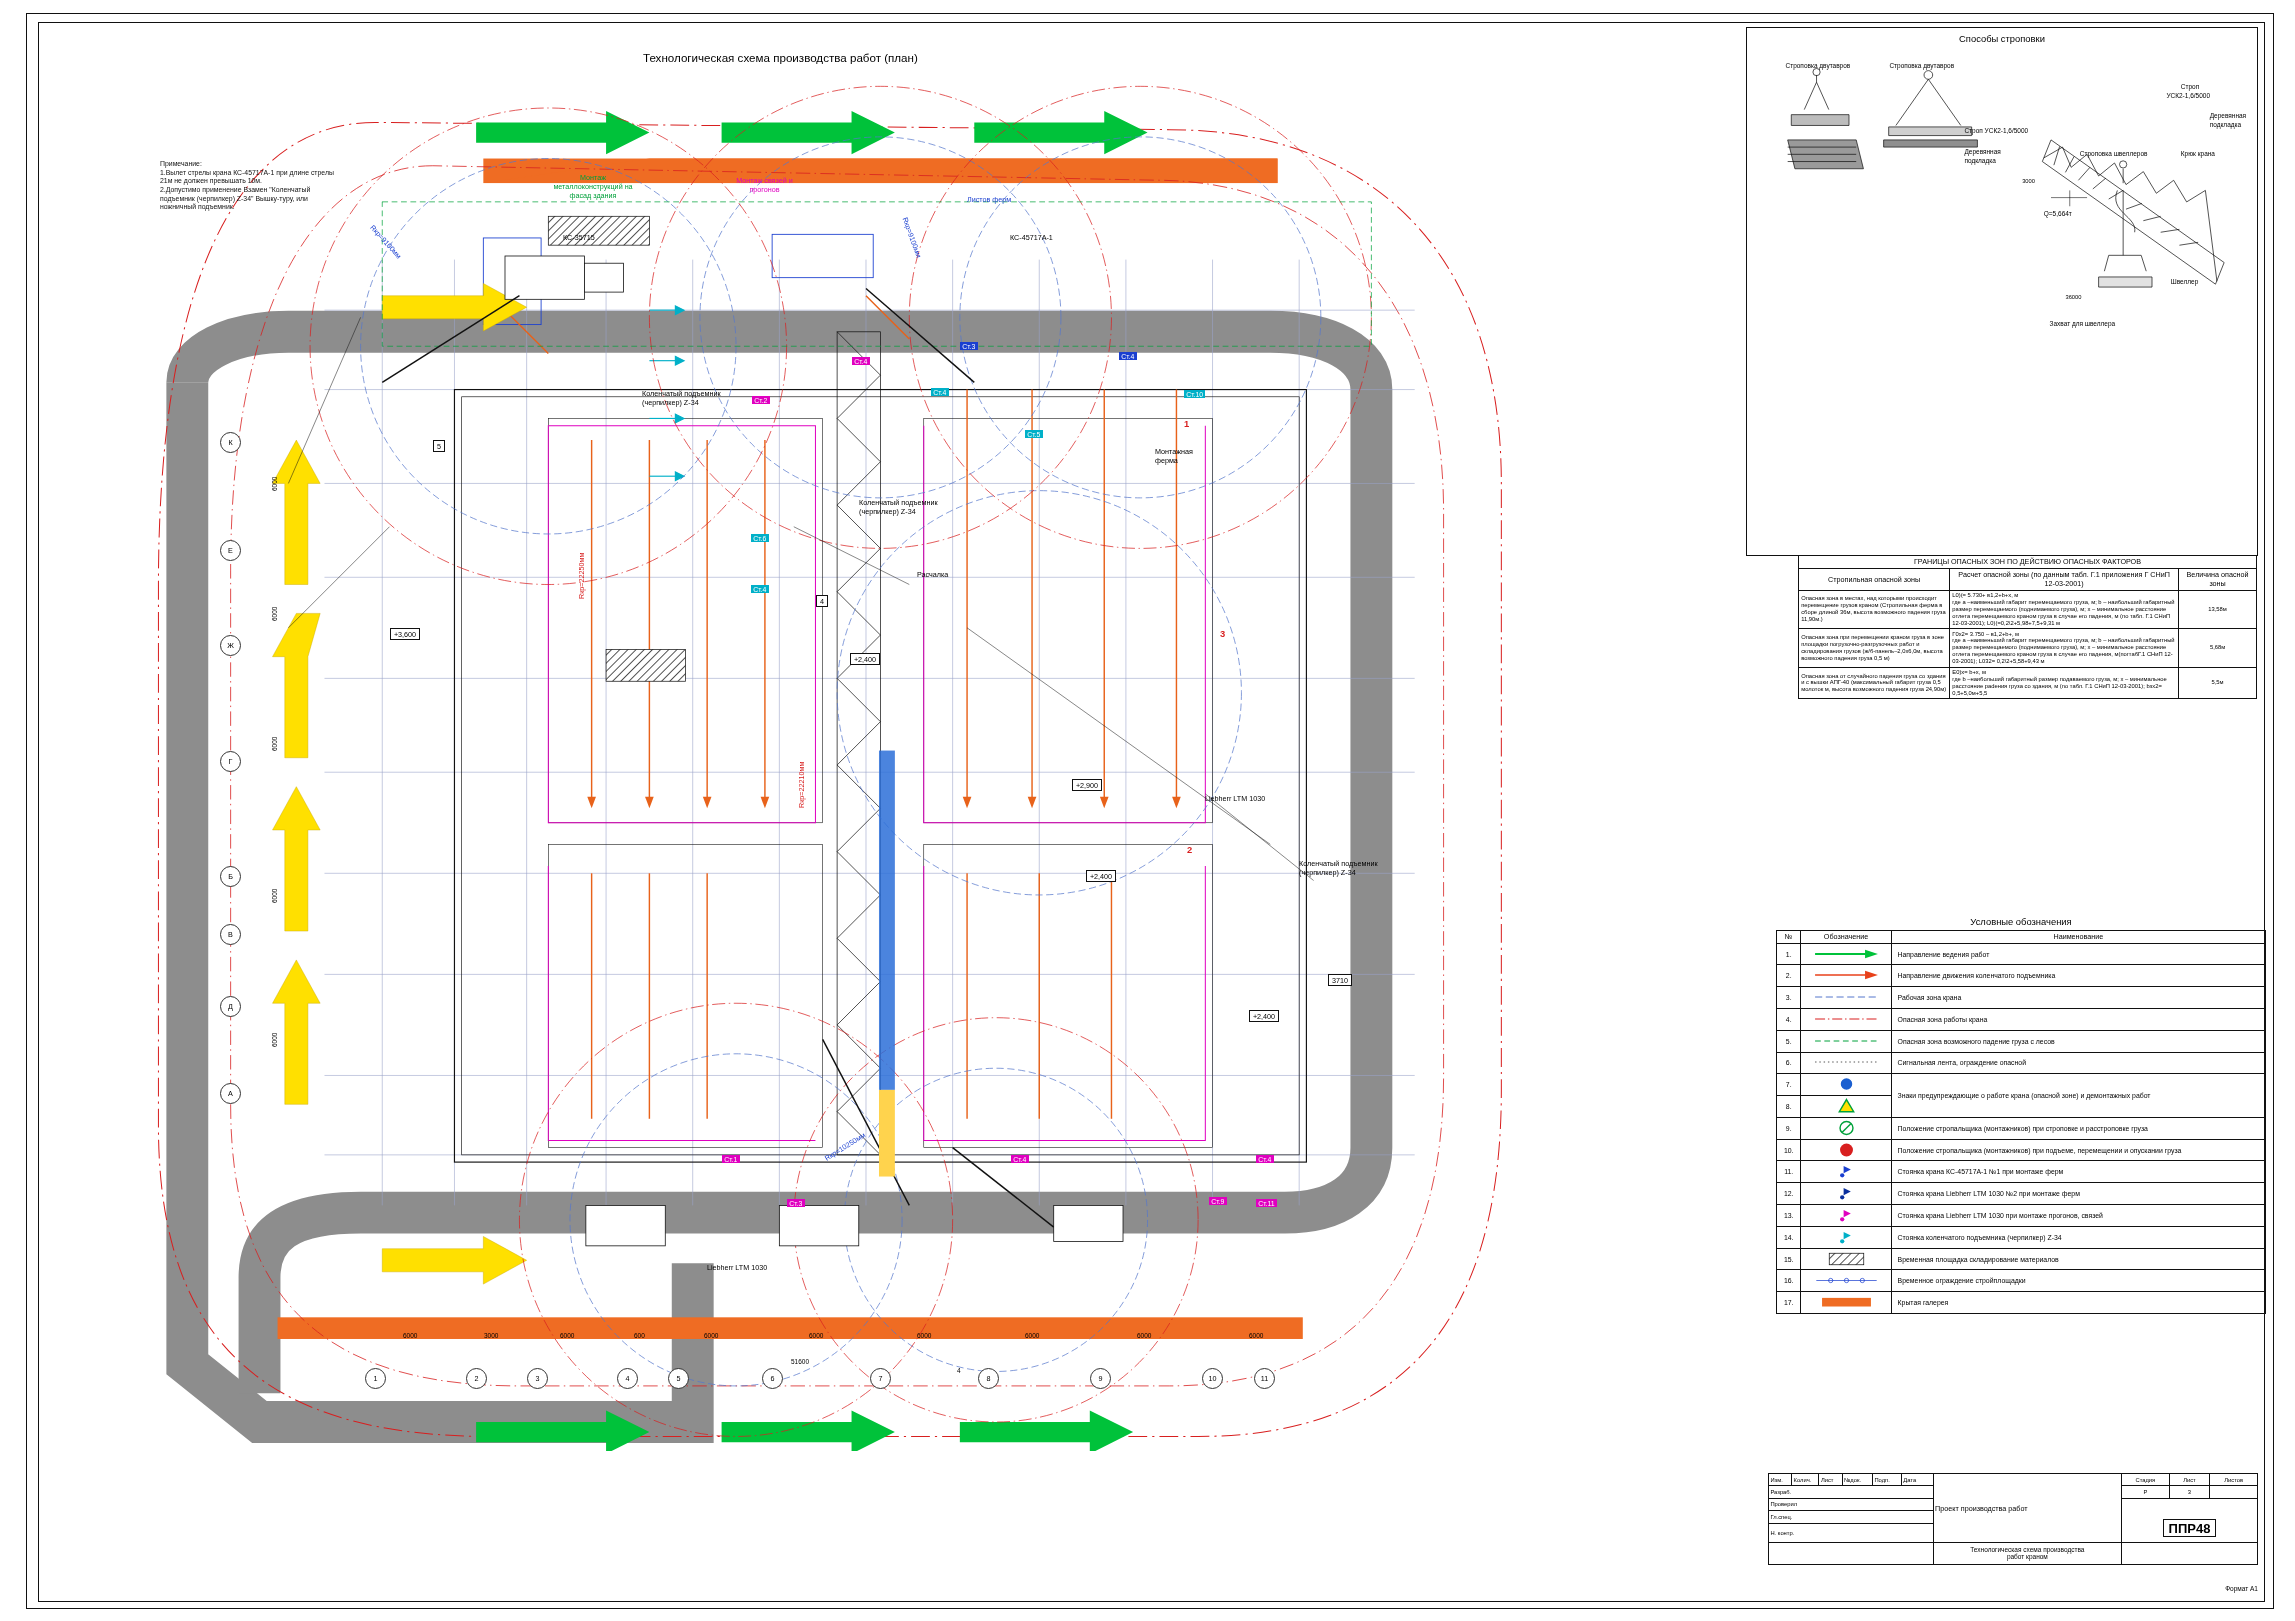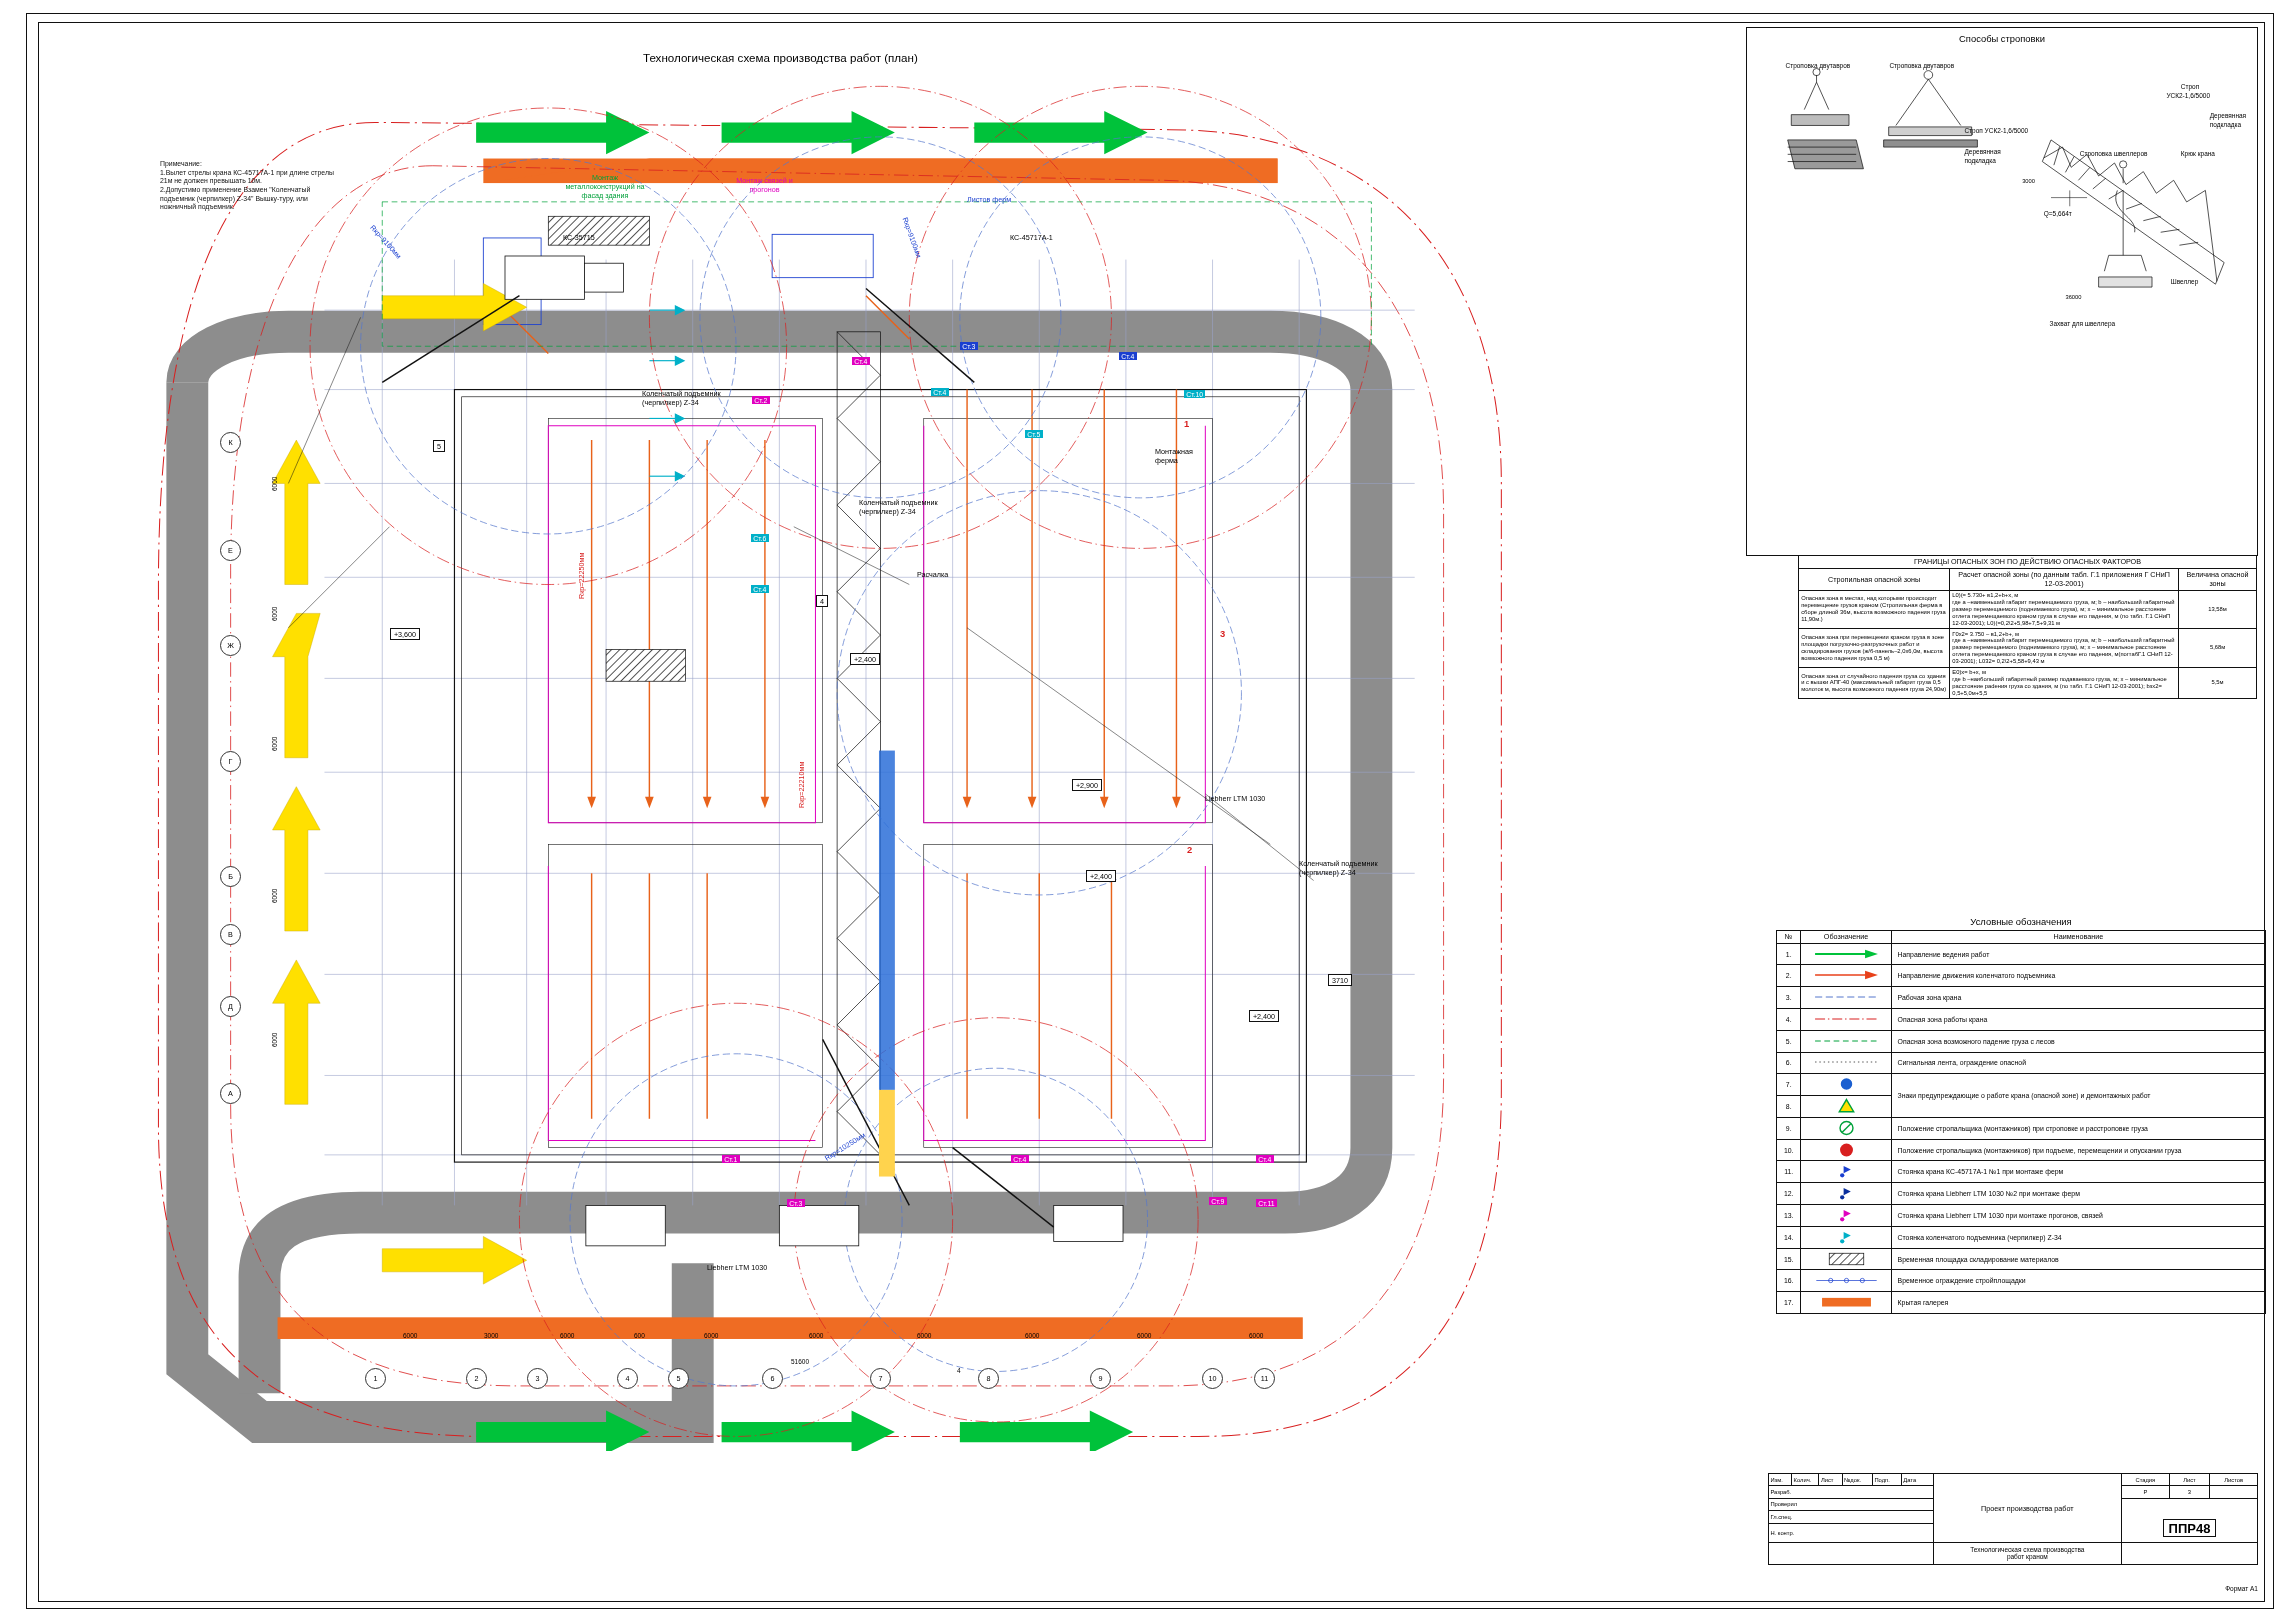--- a/index.html
+++ b/index.html
@@ -238,21 +238,21 @@
 
       <g stroke="#111" stroke-width="0.7" fill="none">
         <line x1="300" y1="330" x2="200" y2="560"></line>
         <line x1="340" y1="620" x2="200" y2="760"></line>
         <line x1="900" y1="620" x2="1060" y2="700"></line>
         <line x1="1140" y1="760" x2="1560" y2="1060"></line>
         <line x1="1470" y1="990" x2="1620" y2="1110"></line>
       </g>
     </svg>
 
-    <div class="plan-label grn" style="left:396px;top:94px;text-align:center;width:130px;white-space:pre-line;">Монтаж
+    <div class="plan-label grn" style="left:384px;top:94px;text-align:center;width:130px;white-space:pre-line;">Монтаж
 металлоконструкций на
 фасад здания</div>
     <div class="plan-label mag" style="left:570px;top:97px;text-align:center;width:101px;white-space:pre-line;">Монтаж связей и
 прогонов</div>
     <div class="plan-label blu" style="left:823px;top:116px;">Листов ферм</div>
 
     <div class="plan-label" style="left:419px;top:154px;">КС-35715</div>
     <div class="plan-label" style="left:866px;top:154px;">КС-45717А-1</div>
 
     <div class="plan-label" style="left:498px;top:310px;width:108px;white-space:pre-line;">Коленчатый подъемник
@@ -625,21 +625,21 @@
   <div id="stamp">
     <table class="stamp-tbl" style="border-collapse:collapse;width:490px;">
       <tbody>
           <tr>
         <td style="width:19px">Изм.</td>
         <td style="width:23px">Колич.</td>
         <td style="width:19px">Лист</td>
         <td style="width:26px">№док.</td>
         <td style="width:24.6px">Подп.</td>
         <td style="width:27.4px">Дата</td>
-        <td rowspan="5" style="width:181px;text-align:center;font-size:7.2px;">Проект производства работ</td>
+        <td rowspan="5" style="width:181px;text-align:left;font-size:7.2px;">Проект производства работ</td>
         <td style="width:43px;text-align:center;">Стадия</td>
         <td style="width:36px;text-align:center;">Лист</td>
         <td style="width:43px;text-align:center;">Листов</td>
       </tr>
       <tr>
         <td colspan="6">Разраб.</td>
         <td style="text-align:center;">Р</td>
         <td style="text-align:center;">3</td>
         <td style="text-align:center;"></td>
       </tr>

